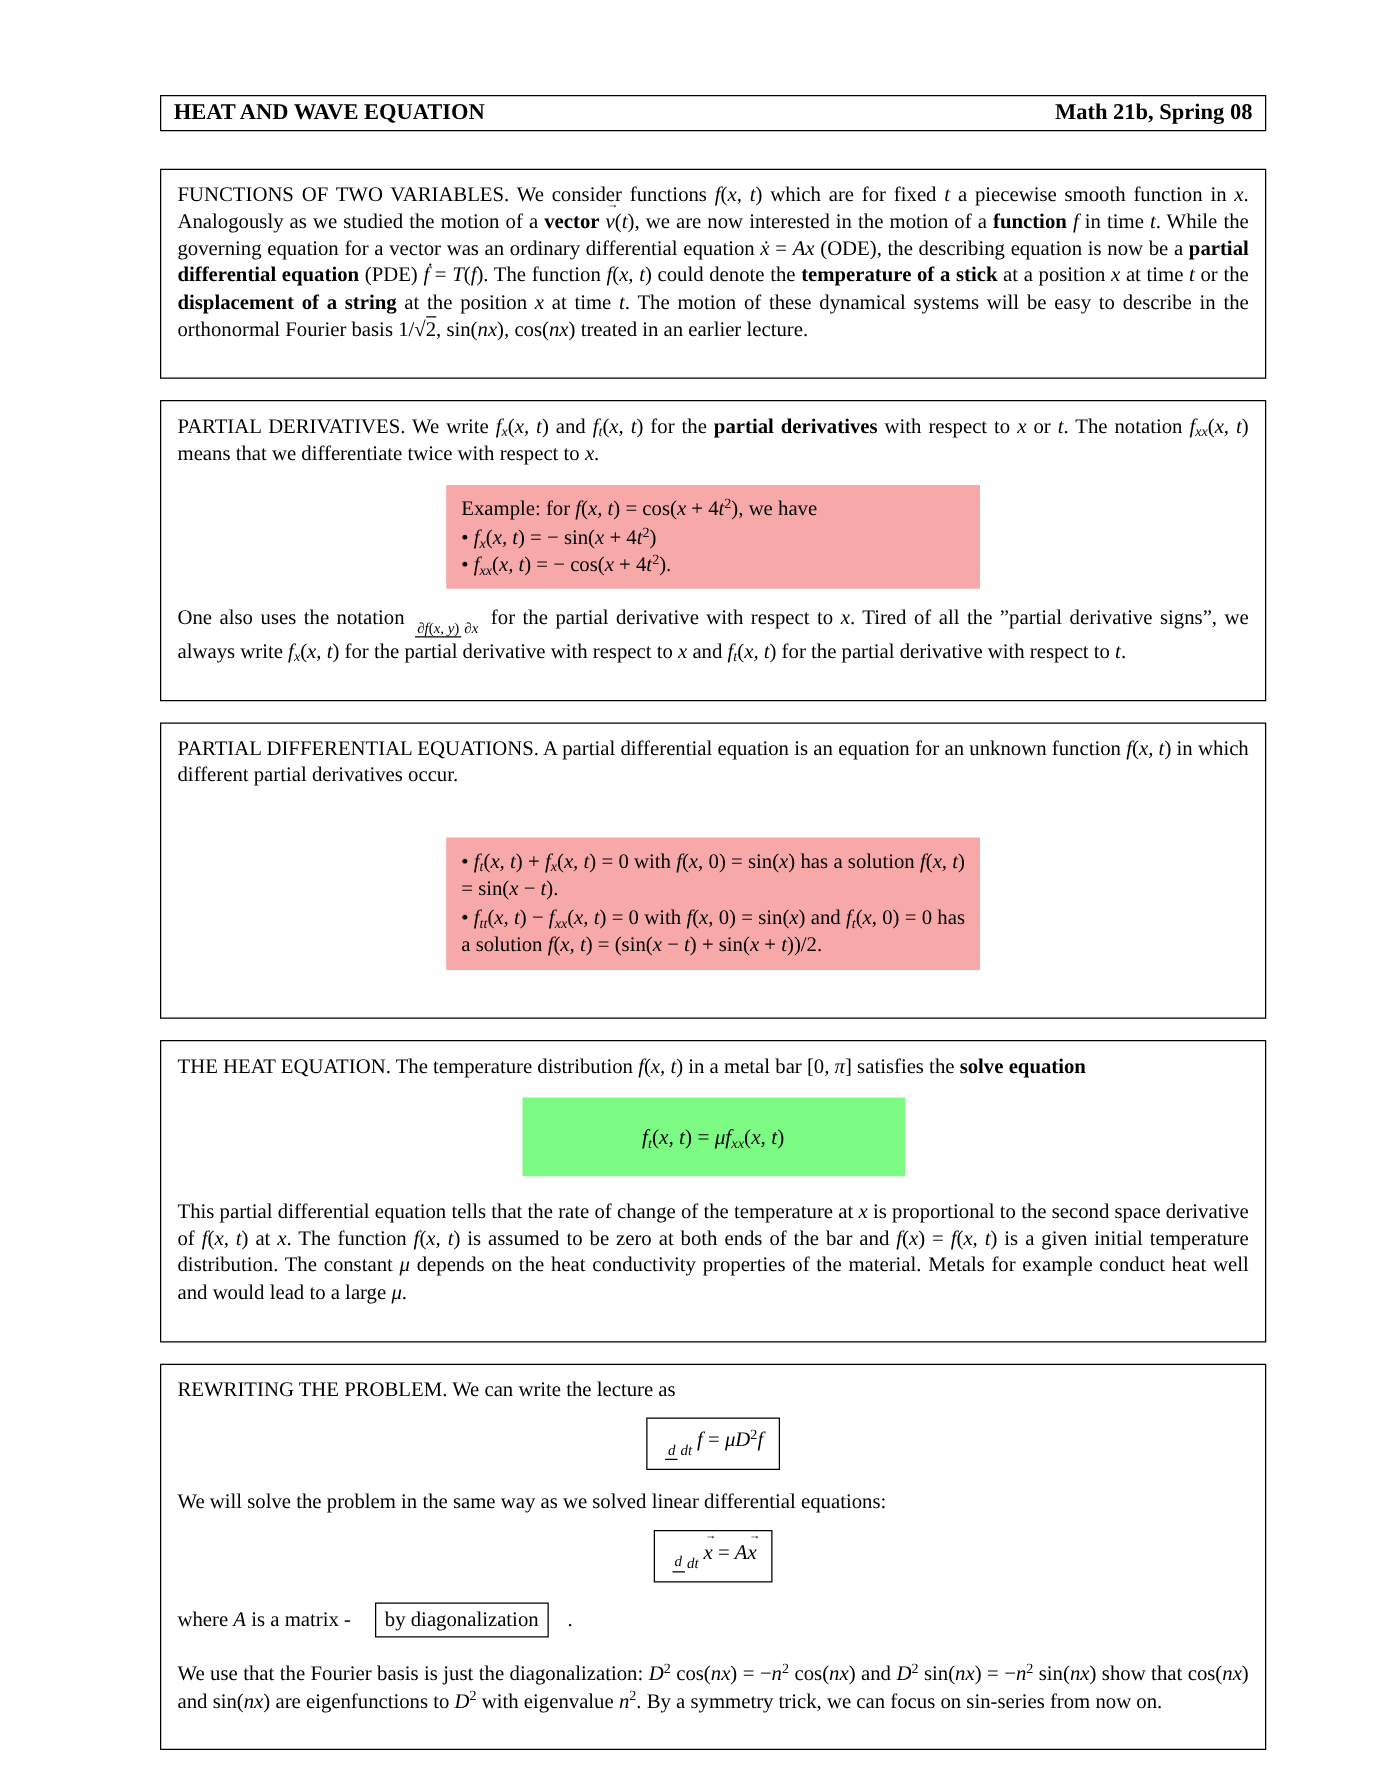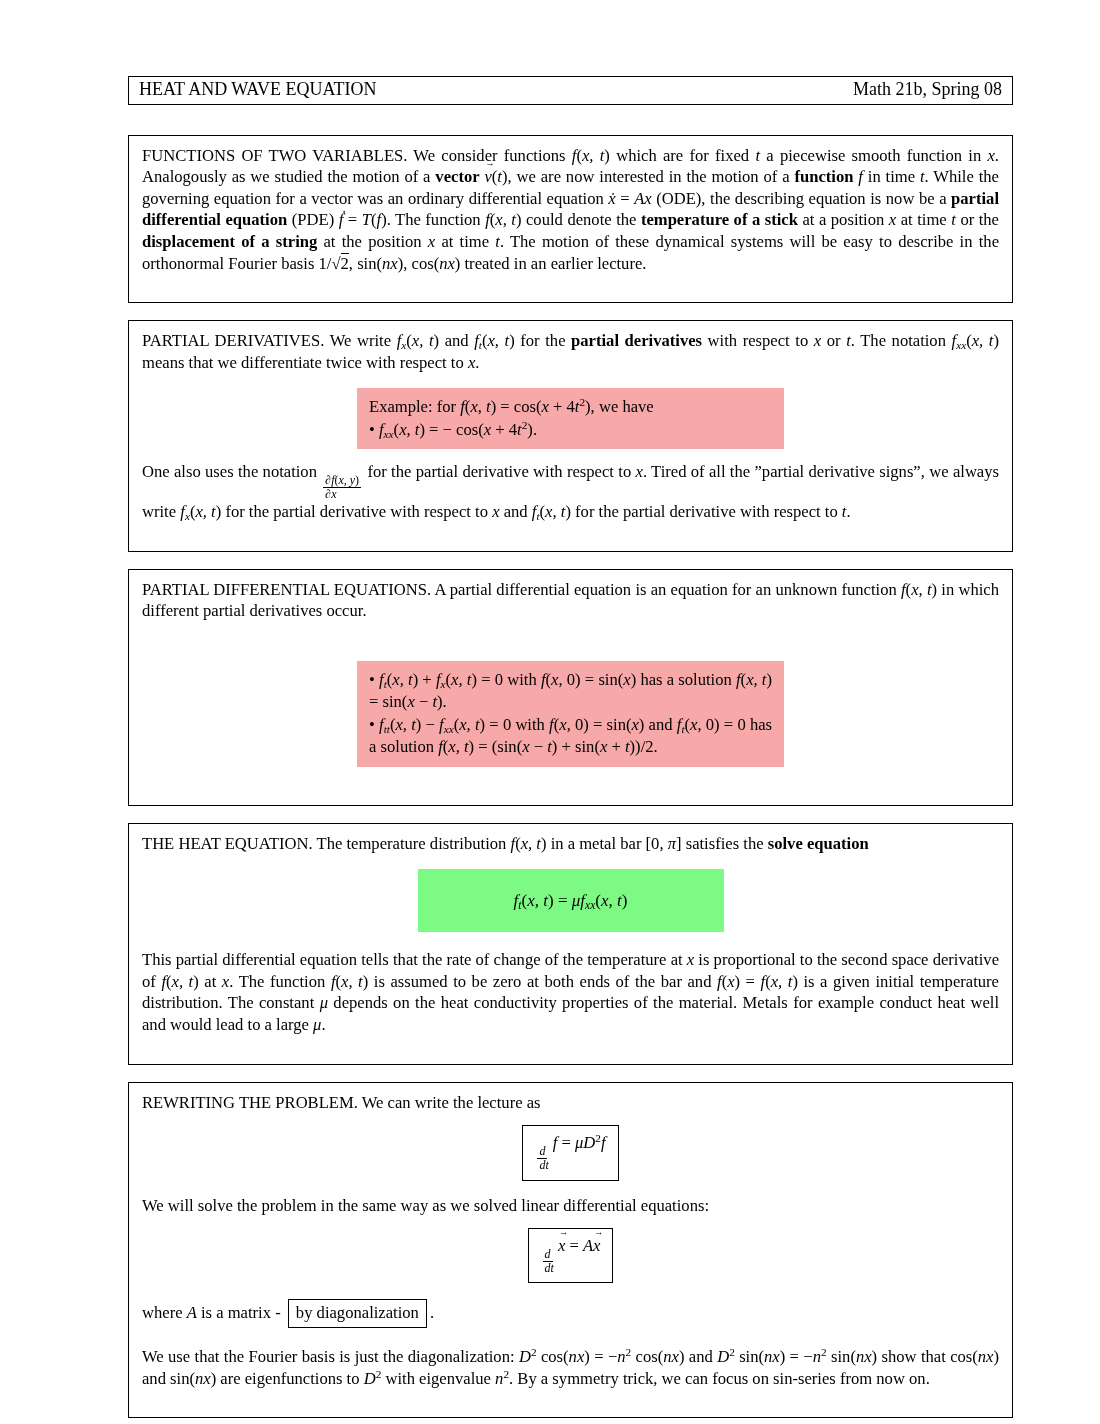--- a/index.html
+++ b/index.html
@@ -4,37 +4,37 @@
 <style>
   html,body{margin:0;padding:0;background:#ffffff;}
   .page{
     width:1100px;height:1424px;background:#ffffff;position:relative;overflow:hidden;
     font-family:"Liberation Serif","DejaVu Serif",serif;color:#000;
     font-size:16.6px;line-height:21.6px;
   }
   .content{width:885px;margin-left:128px;padding-top:76px;box-sizing:border-box;}
   .hdr{
     border:1.6px solid #000;display:flex;justify-content:space-between;
-    padding:2px 10px 3px 10px;font-weight:normal;font-size:18px;margin-bottom:30px;box-sizing:border-box;
+    padding:2px 10px 3px 10px;font-weight:bold;font-size:18px;margin-bottom:30px;box-sizing:border-box;
   }
   .box{border:1.6px solid #000;padding:9px 13px 28px 13px;margin-bottom:17px;box-sizing:border-box;}
   .just{margin:0;text-align:justify;}
   .hl{box-sizing:border-box;}
   .ex1{width:427px;margin:15px auto 12px auto;padding:8px 12px;line-height:22.3px;}
   .ex2{width:427px;margin:39px auto 10px auto;padding:8px 12px;line-height:22.4px;text-align:justify;}
   .greenbox{width:306px;height:63px;margin:15px auto 17px auto;display:flex;align-items:center;justify-content:center;font-size:17px;}
   .centerline{text-align:center;margin:12px 0 13px 0;}
   .eqbox{display:inline-block;border:1.2px solid #000;padding:6px 12px 7px 12px;background:#fff;}
-  .inlinebox{display:inline-block;border:1.2px solid #000;padding:2px 7px 3px 7px;margin:0 3px;}
+  .inlinebox{display:inline-block;border:1.2px solid #000;padding:2px 7px 3px 7px;margin:0 15px;}
   .mid{margin:14px 0 0 0;}
   .matrixline{margin:16px 0 18px 0;}
   i{font-style:italic;}
   sub{font-size:0.68em;vertical-align:-0.28em;line-height:0;}
   sup{font-size:0.68em;vertical-align:0.5em;line-height:0;}
-  .frac{display:inline-flex;flex-direction:column;align-items:flex-start;vertical-align:-0.55em;
+  .frac{display:inline-flex;flex-direction:row;align-items:center;vertical-align:-0.55em;
         font-size:0.72em;line-height:1.12;margin:0 2px;text-align:center;}
   .frac .num{border-bottom:1.1px solid #000;padding:0 2px;}
   .frac .den{padding:0 2px;}
   .vec{position:relative;display:inline-block;}
   .vec::after{content:"→";position:absolute;left:0.12em;top:-0.78em;font-size:0.55em;line-height:1;}
   .sq{white-space:nowrap;}
   .sq .ov{border-top:1.2px solid #000;}
 </style>
 </head>
 <body>
@@ -48,20 +48,21 @@
     </div>
 
     <div class="box">
       <p class="just">FUNCTIONS OF TWO VARIABLES. We consider functions <i>f</i>(<i>x, t</i>) which are for fixed <i>t</i> a piecewise smooth function in <i>x</i>. Analogously as we studied the motion of a <b>vector</b> <span class="vec"><i>v</i></span>(<i>t</i>), we are now interested in the motion of a <b>function</b> <i>f</i> in time <i>t</i>. While the governing equation for a vector was an ordinary differential equation <i>ẋ</i> = <i>Ax</i> (ODE), the describing equation is now be a <b>partial differential equation</b> (PDE) <i>ḟ</i> = <i>T</i>(<i>f</i>). The function <i>f</i>(<i>x, t</i>) could denote the <b>temperature of a stick</b> at a position <i>x</i> at time <i>t</i> or the <b>displacement of a string</b> at the position <i>x</i> at time <i>t</i>. The motion of these dynamical systems will be easy to describe in the orthonormal Fourier basis 1/<span class="sq">√<span class="ov">2</span></span>, sin(<i>nx</i>), cos(<i>nx</i>) treated in an earlier lecture.</p>
     </div>
 
     <div class="box">
       <p class="just">PARTIAL DERIVATIVES. We write <i>f<sub>x</sub></i>(<i>x, t</i>) and <i>f<sub>t</sub></i>(<i>x, t</i>) for the <b>partial derivatives</b> with respect to <i>x</i> or <i>t</i>. The notation <i>f<sub>xx</sub></i>(<i>x, t</i>) means that we differentiate twice with respect to <i>x</i>.</p>
       <div class="hl ex1" style="background: rgb(247, 168, 168);">
         <div>Example: for <i>f</i>(<i>x, t</i>) = cos(<i>x</i> + 4<i>t</i><sup>2</sup>), we have</div>
+        <div>• <i>f<sub>x</sub></i>(<i>x, t</i>) = − sin(<i>x</i> + 4<i>t</i><sup>2</sup>)</div>
         <div>• <i>f<sub>xx</sub></i>(<i>x, t</i>) = − cos(<i>x</i> + 4<i>t</i><sup>2</sup>).</div>
       </div>
       <p class="just">One also uses the notation <span class="frac">
             <span class="num"><i>∂f</i>(<i>x, y</i>)</span>
             <span class="den"><i>∂x</i></span>
           </span> for the partial derivative with respect to <i>x</i>. Tired of all the ”partial derivative signs”, we always write <i>f<sub>x</sub></i>(<i>x, t</i>) for the partial derivative with respect to <i>x</i> and <i>f<sub>t</sub></i>(<i>x, t</i>) for the partial derivative with respect to <i>t</i>.</p>
     </div>
 
     <div class="box">
       <p class="just">PARTIAL DIFFERENTIAL EQUATIONS. A partial differential equation is an equation for an unknown function <i>f</i>(<i>x, t</i>) in which different partial derivatives occur.</p>

